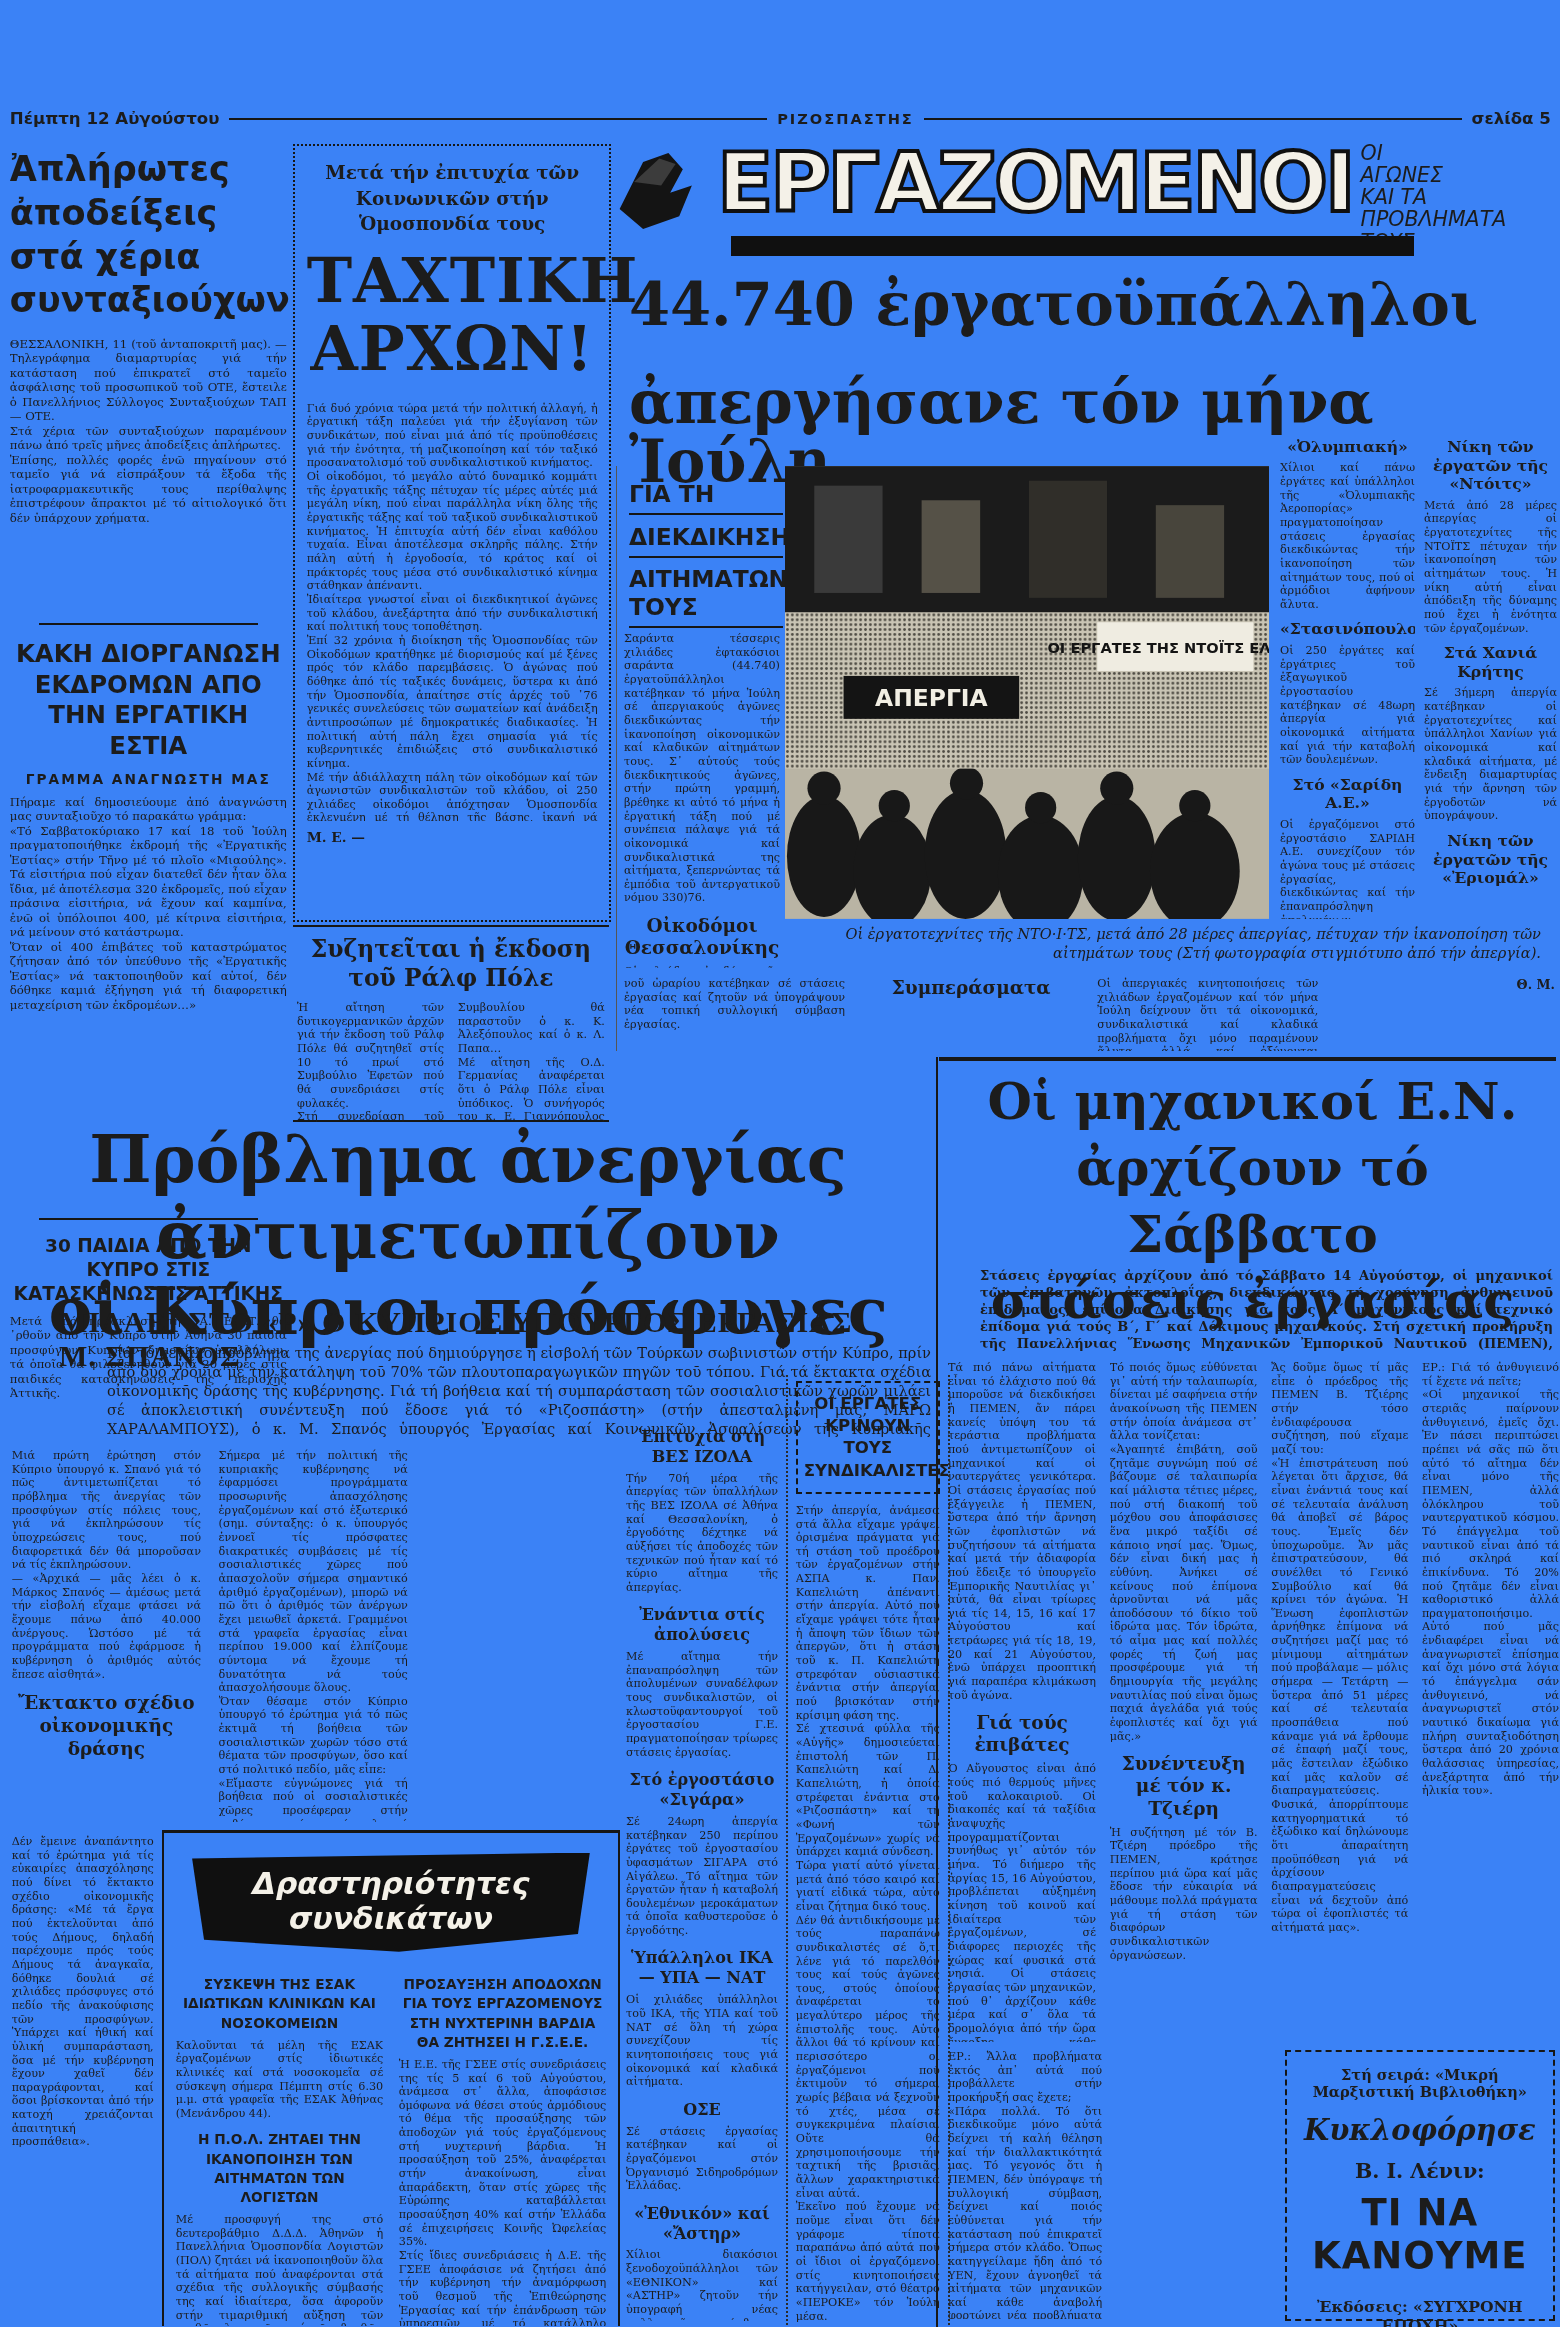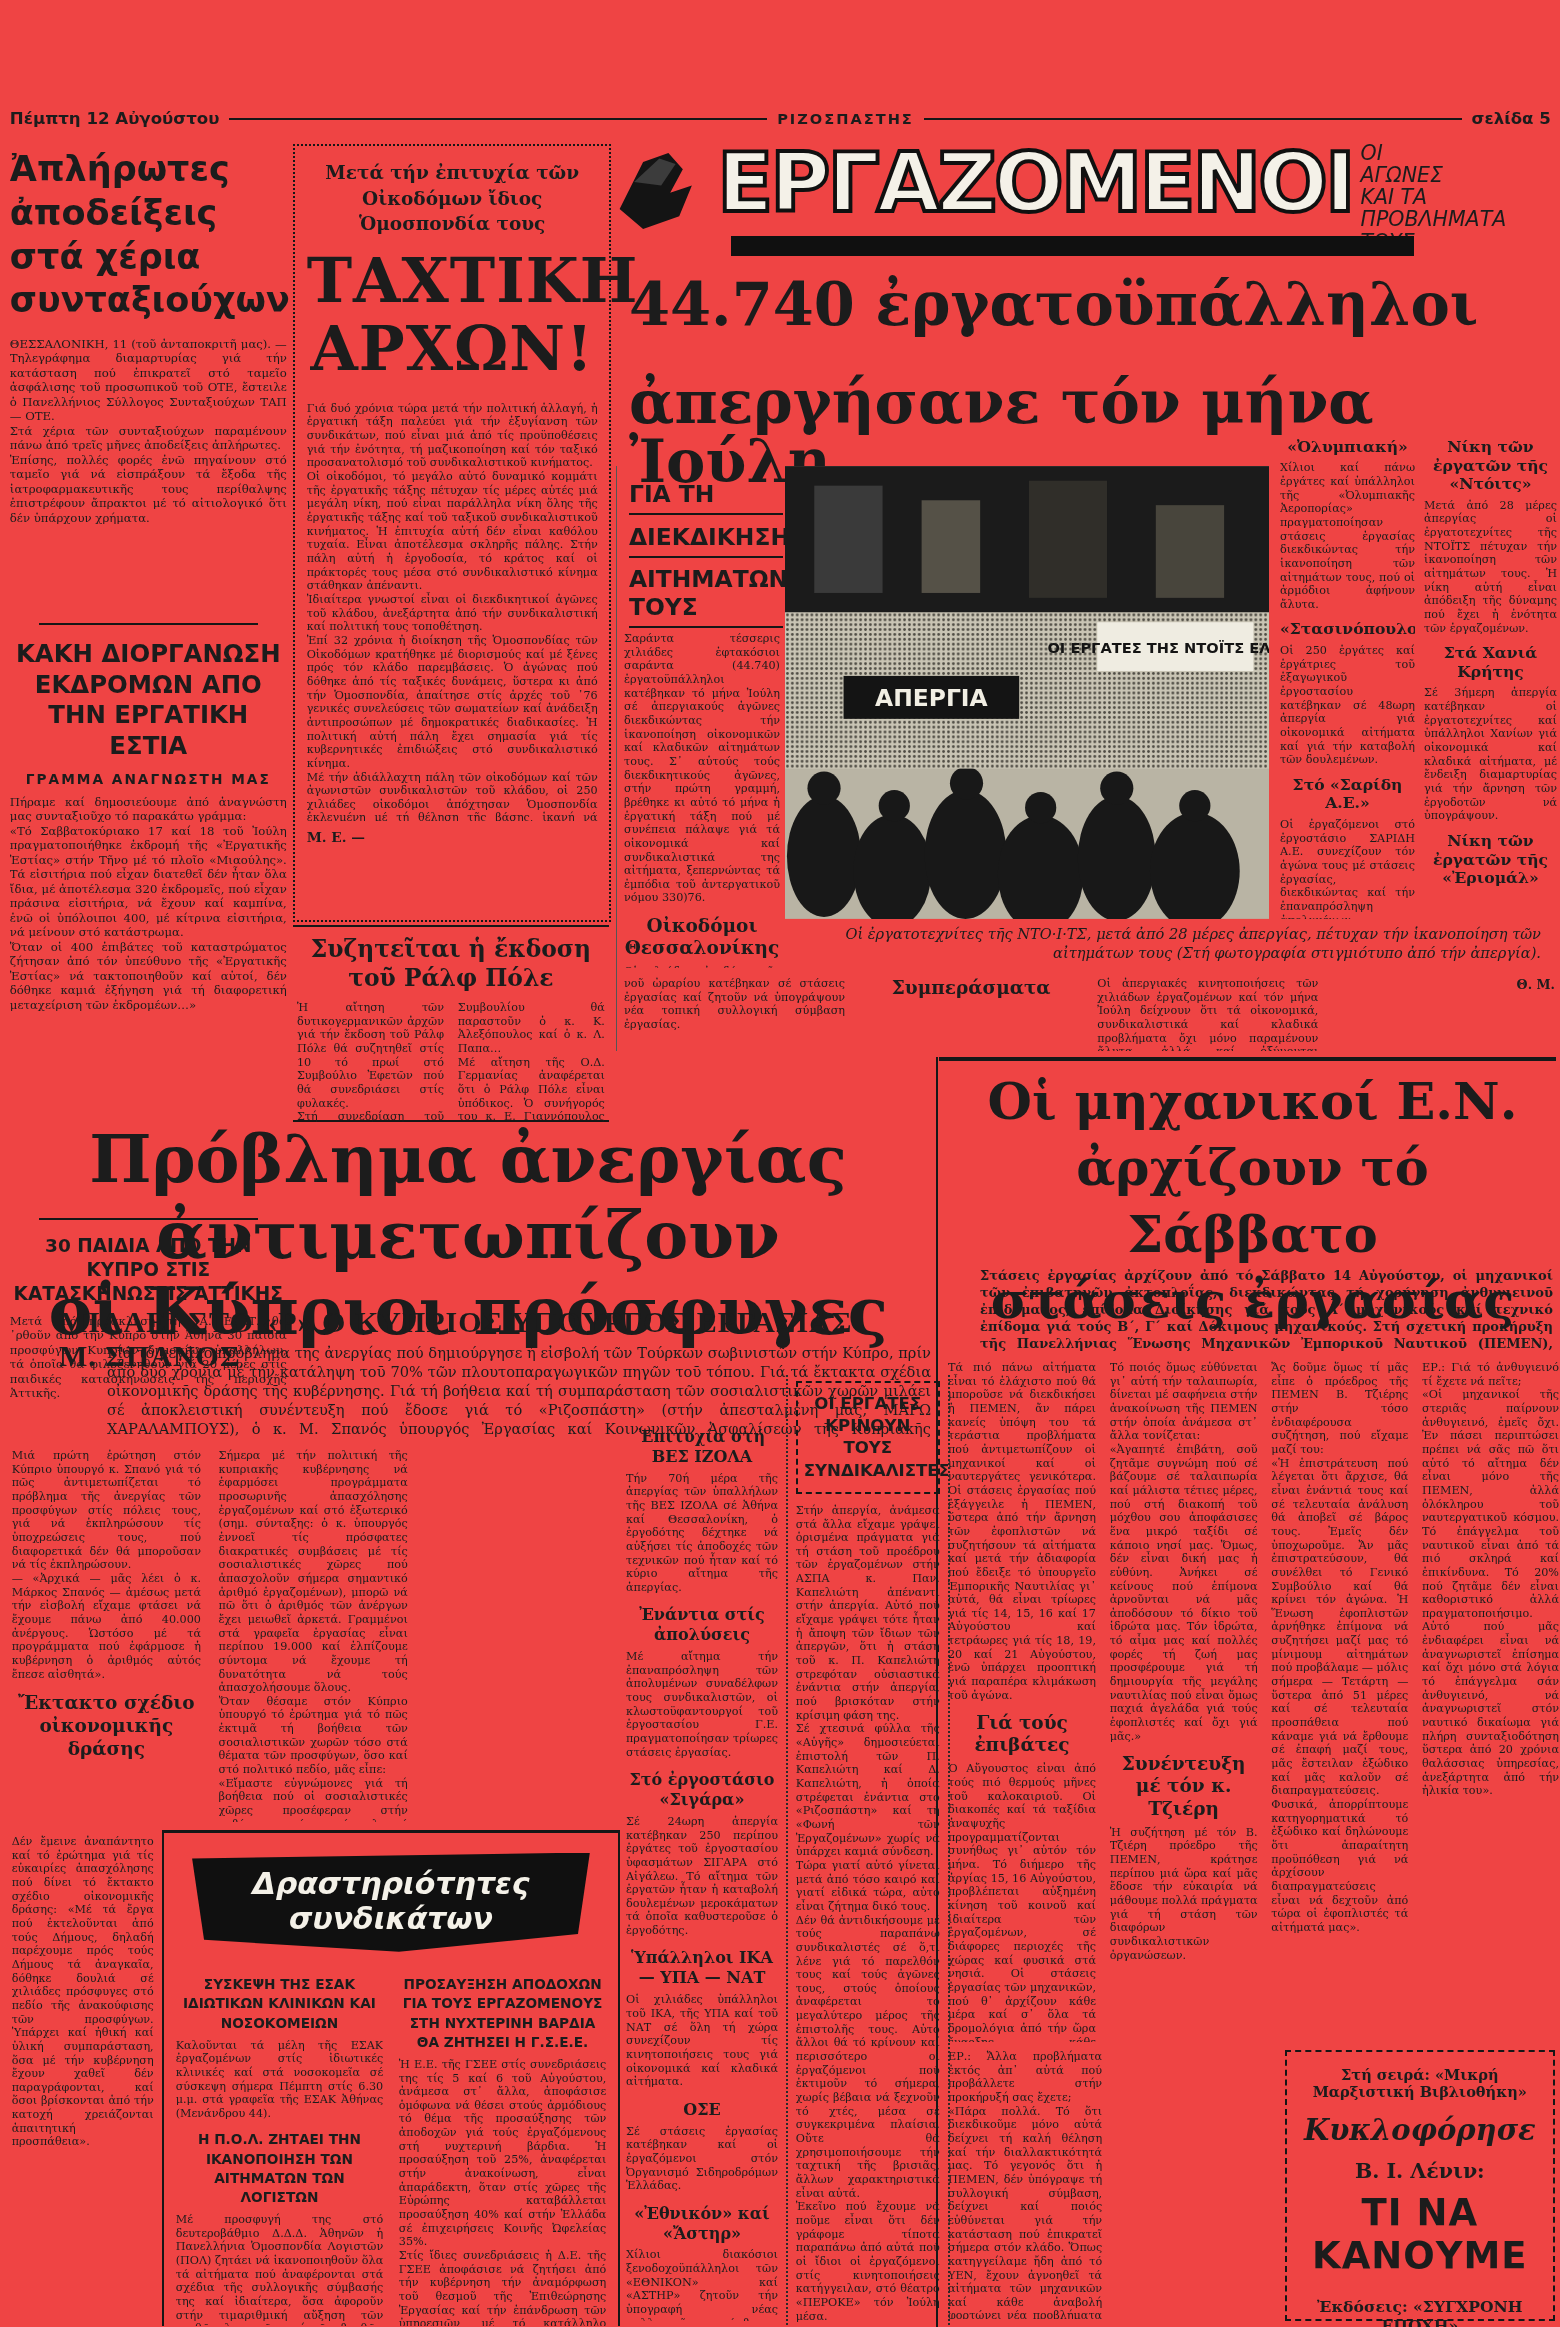--- a/index.html
+++ b/index.html
@@ -1,16 +1,16 @@
 <!DOCTYPE html>
 <html><head>
 <meta charset="utf-8">
 <style>
   html,body{margin:0;padding:0;background:#a9a49a;}
-  .page{position:relative;width:1560px;height:2328px;background:#ef4444;overflow:hidden;
+  .page{position:relative;width:1560px;height:2328px;background:#3b82f6;overflow:hidden;
         font-family:"DejaVu Serif",serif;color:#1c1c1c;}
   .abs{position:absolute;}
   .body-txt{font-size:11.7px;line-height:1.24;text-align:justify;white-space:pre-line;overflow:hidden;}
   .body-sm{font-size:11.2px;line-height:1.22;text-align:justify;white-space:pre-line;overflow:hidden;}
   .rule{background:#181818;}
   .dottedcol{border-left:2px dotted #2a2a2a;border-right:2px dotted #2a2a2a;}
   
   .hdr{top:109px;left:9.8px;width:1541px;display:flex;align-items:center;gap:9.8px;}
   .hdr .hline{flex:1;border-top:2.9px solid #161616;height:0;}
   .hdr-date{font-family:"DejaVu Sans",sans-serif;font-weight:bold;font-size:16.6px;}
@@ -100,21 +100,21 @@
     <div class="l2-sub">ΓΡΑΜΜΑ ΑΝΑΓΝΩΣΤΗ ΜΑΣ</div>
     <div class="body-txt" style="height:410px;">Πήραμε καί δημοσιεύουμε ἀπό ἀναγνώστη μας συνταξιοῦχο τό παρακάτω γράμμα:
 «Τό Σαββατοκύριακο 17 καί 18 τοῦ Ἰούλη πραγματοποιήθηκε ἐκδρομή τῆς «Ἐργατικῆς Ἑστίας» στήν Τῆνο μέ τό πλοῖο «Μιαούλης». Τά εἰσιτήρια πού εἶχαν διατεθεῖ δέν ἦταν ὅλα ἴδια, μέ ἀποτέλεσμα 320 ἐκδρομεῖς, πού εἶχαν πράσινα εἰσιτήρια, νά ἔχουν καί καμπίνα, ἐνῶ οἱ ὑπόλοιποι 400, μέ κίτρινα εἰσιτήρια, νά μείνουν στό κατάστρωμα.
 Ὅταν οἱ 400 ἐπιβάτες τοῦ καταστρώματος ζήτησαν ἀπό τόν ὑπεύθυνο τῆς «Ἐργατικῆς Ἑστίας» νά τακτοποιηθοῦν καί αὐτοί, δέν δόθηκε καμιά ἐξήγηση γιά τή διαφορετική μεταχείριση τῶν ἐκδρομέων…»</div>
     <div class="sec-div"></div>
     <div class="l3-head">30 ΠΑΙΔΙΑ ΑΠΟ ΤΗΝ ΚΥΠΡΟ ΣΤΙΣ ΚΑΤΑΣΚΗΝΩΣΕΙΣ ΑΤΤΙΚΗΣ</div>
     <div class="body-txt" style="margin-top:7.8px;height:117px;">Μετά ἀπό πρόσκληση τῆς Α.Δ.Ε.Δ.Τ. θά ᾽ρθοῦν ἀπό τήν Κύπρο στήν Ἀθήνα 30 παιδιά προσφύγων Κυπρίων δημοσίων ὑπαλλήλων, τά ὁποῖα θά φιλοξενηθοῦν γιά 20 μέρες στίς παιδικές κατασκηνώσεις τῆς περιοχῆς Ἀττικῆς.</div>
   </div>
 
   <div class="abs takt" style="left:293px;top:144px;width:291px;height:753px;">
-    <div class="takt-kick">Μετά τήν ἐπιτυχία τῶν Οἰκοδόμων ἴδιος Ὁμοσπονδία τους</div>
+    <div class="takt-kick">Μετά τήν ἐπιτυχία τῶν Κοινωνικῶν στήν Ὁμοσπονδία τους</div>
     <div class="takt-h">ΤΑΧΤΙΚΗ</div>
     <div class="takt-h" style="margin-top:0;">ΑΡΧΩΝ!</div>
     <div class="body-sm" style="margin-top:18px;height:419px;">Γιά δυό χρόνια τώρα μετά τήν πολιτική ἀλλαγή, ἡ ἐργατική τάξη παλεύει γιά τήν ἐξυγίανση τῶν συνδικάτων, πού εἶναι μιά ἀπό τίς προϋποθέσεις γιά τήν ἑνότητα, τή μαζικοποίηση καί τόν ταξικό προσανατολισμό τοῦ συνδικαλιστικοῦ κινήματος.
 Οἱ οἰκοδόμοι, τό μεγάλο αὐτό δυναμικό κομμάτι τῆς ἐργατικῆς τάξης πέτυχαν τίς μέρες αὐτές μιά μεγάλη νίκη, πού εἶναι παράλληλα νίκη ὅλης τῆς ἐργατικῆς τάξης καί τοῦ ταξικοῦ συνδικαλιστικοῦ κινήματος. Ἡ ἐπιτυχία αὐτή δέν εἶναι καθόλου τυχαία. Εἶναι ἀποτέλεσμα σκληρῆς πάλης. Στήν πάλη αὐτή ἡ ἐργοδοσία, τό κράτος καί οἱ πράκτορές τους μέσα στό συνδικαλιστικό κίνημα στάθηκαν ἀπέναντι.
 Ἰδιαίτερα γνωστοί εἶναι οἱ διεκδικητικοί ἀγῶνες τοῦ κλάδου, ἀνεξάρτητα ἀπό τήν συνδικαλιστική καί πολιτική τους τοποθέτηση.
 Ἐπί 32 χρόνια ἡ διοίκηση τῆς Ὁμοσπονδίας τῶν Οἰκοδόμων κρατήθηκε μέ διορισμούς καί μέ ξένες πρός τόν κλάδο παρεμβάσεις. Ὁ ἀγώνας πού δόθηκε ἀπό τίς ταξικές δυνάμεις, ὕστερα κι ἀπό τήν Ὁμοσπονδία, ἀπαίτησε στίς ἀρχές τοῦ ᾽76 γενικές συνελεύσεις τῶν σωματείων καί ἀνάδειξη ἀντιπροσώπων μέ δημοκρατικές διαδικασίες. Ἡ πολιτική αὐτή πάλη ἔχει σημασία γιά τίς κυβερνητικές ἐπιδιώξεις στό συνδικαλιστικό κίνημα.
 Μέ τήν ἀδιάλλαχτη πάλη τῶν οἰκοδόμων καί τῶν ἀγωνιστῶν συνδικαλιστῶν τοῦ κλάδου, οἱ 250 χιλιάδες οἰκοδόμοι ἀπόχτησαν Ὁμοσπονδία ἐκλεγμένη μέ τή θέληση τῆς βάσης, ἱκανή νά ὀργανώσει τούς ἀγῶνες τους γιά τό ψωμί καί τά συνδικαλιστικά τους δικαιώματα.</div>
     <div class="takt-sig">Μ. Ε. —</div>
   </div>
 

